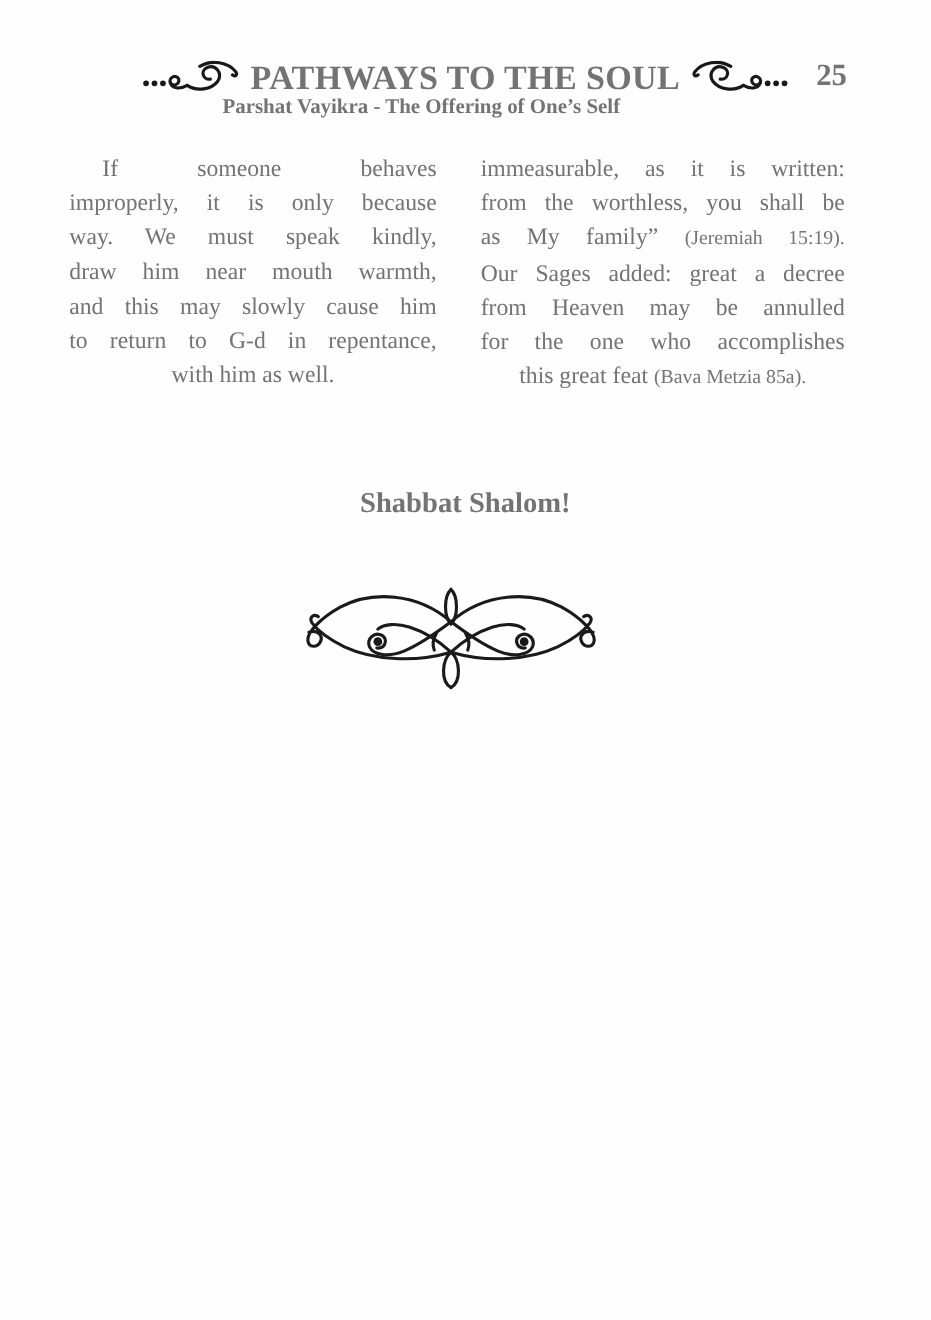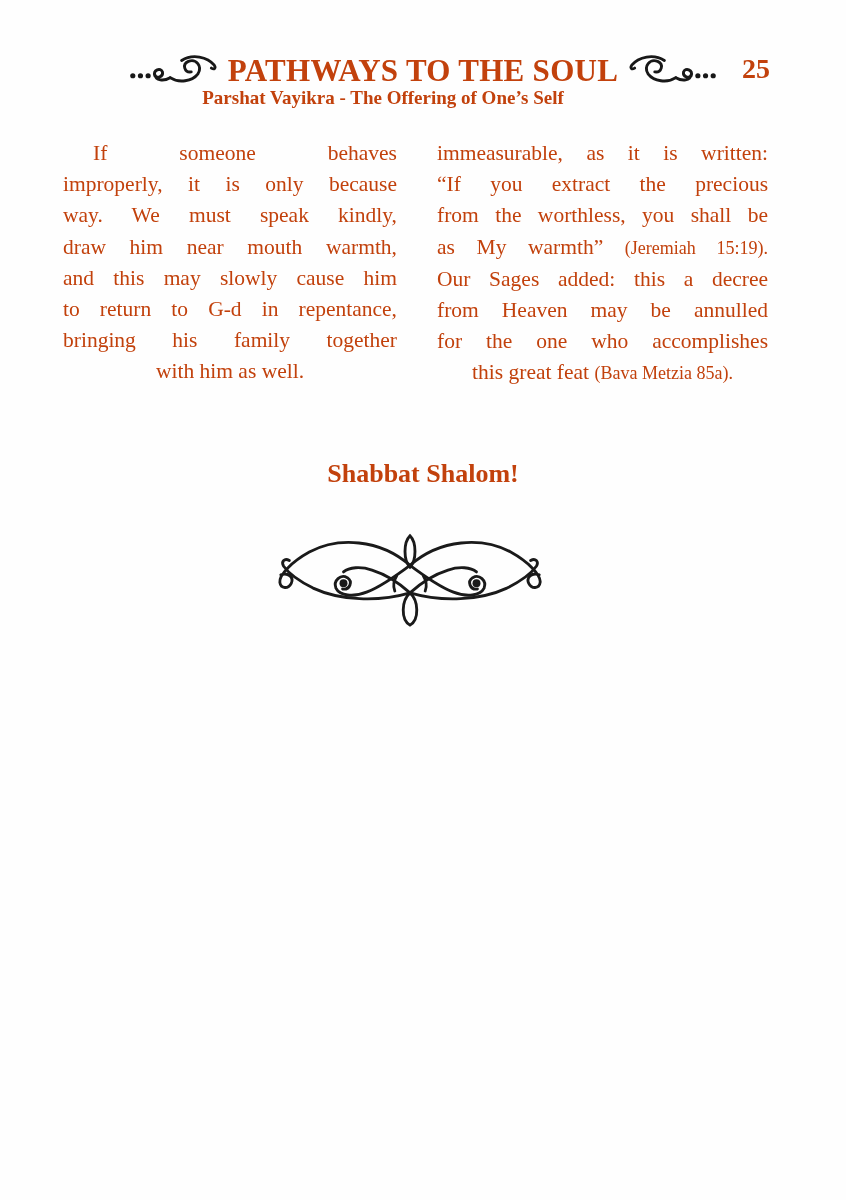--- a/index.html
+++ b/index.html
@@ -1,20 +1,20 @@
 <!DOCTYPE html>
 <html><head>
 <meta charset="utf-8">
 <style>
   html, body { margin:0; padding:0; background:#ffffff; }
   .page {
     position:relative; width:846px; height:1200px;
     background:#fefefe; overflow:hidden;
     font-family:"Liberation Serif", "DejaVu Serif", serif;
-    color:#c2410c;
+    color:#737373;
   }
 
   
   .header-row {
     position:absolute; top:50px; left:0; width:846px; height:40px;
     display:flex; justify-content:center; align-items:center; gap:8px;
   }
   .masthead-title {
     font-weight:bold; font-size:31px; line-height:1; white-space:nowrap;
     letter-spacing:0.3px;
@@ -34,21 +34,21 @@
   .col { position:absolute; top:138px; font-size:21.5px; line-height:31.2px; }
   .col-left  { left:63px;  width:334px; }
   .col-right { left:437px; width:331px; }
   .tline { text-align:justify; text-align-last:justify; }
   .tline.indent { text-indent:30px; }
   .tline.center { text-align:left; text-align-last:center; text-indent:0; }
   .cite { font-size:18px; }
 
   
   .closing {
-    position:absolute; top:458px; left:0; width:846px;
+    position:absolute; top:441px; left:0; width:846px;
     text-align:center; font-weight:bold; font-size:26px; line-height:1.2;
   }
 
   
   .divider { position:absolute; top:533px; left:262px; }
   .divider path { fill:none; stroke:#1a1a1a; stroke-width:3; stroke-linecap:round; }
 </style>
 </head>
 <body>
 
@@ -73,30 +73,28 @@
   <div class="page-num">25</div>
   <div class="subtitle">Parshat Vayikra - The Offering of One’s Self</div>
 
   <div class="col col-left">
     <div class="tline indent">If someone behaves</div>
     <div class="tline">improperly, it is only because</div>
     <div class="tline">way. We must speak kindly,</div>
     <div class="tline">draw him near mouth warmth,</div>
     <div class="tline">and this may slowly cause him</div>
     <div class="tline">to return to G-d in repentance,</div>
-    <div class="tline">bringing his family together</div>
     <div class="tline center">with him as well.</div>
   </div>
 
   <div class="col col-right">
     <div class="tline">immeasurable, as it is written:</div>
-    <div class="tline">“If you extract the precious</div>
     <div class="tline">from the worthless, you shall be</div>
-    <div class="tline"><span>as My warmth”</span> <span class="cite">(Jeremiah 15:19).</span></div>
-    <div class="tline">Our Sages added: this a decree</div>
+    <div class="tline"><span>as My family”</span> <span class="cite">(Jeremiah 15:19).</span></div>
+    <div class="tline">Our Sages added: great a decree</div>
     <div class="tline">from Heaven may be annulled</div>
     <div class="tline">for the one who accomplishes</div>
     <div class="tline center"><span>this great feat</span> <span class="cite">(Bava Metzia 85a).</span></div>
   </div>
 
   <div class="closing">Shabbat Shalom!</div>
 
   <svg class="divider" width="296" height="95" viewBox="0 0 300 100">
 
     <path d="M150 36 C143 29 143 10 150 3 C157 10 157 29 150 36 Z"></path>

